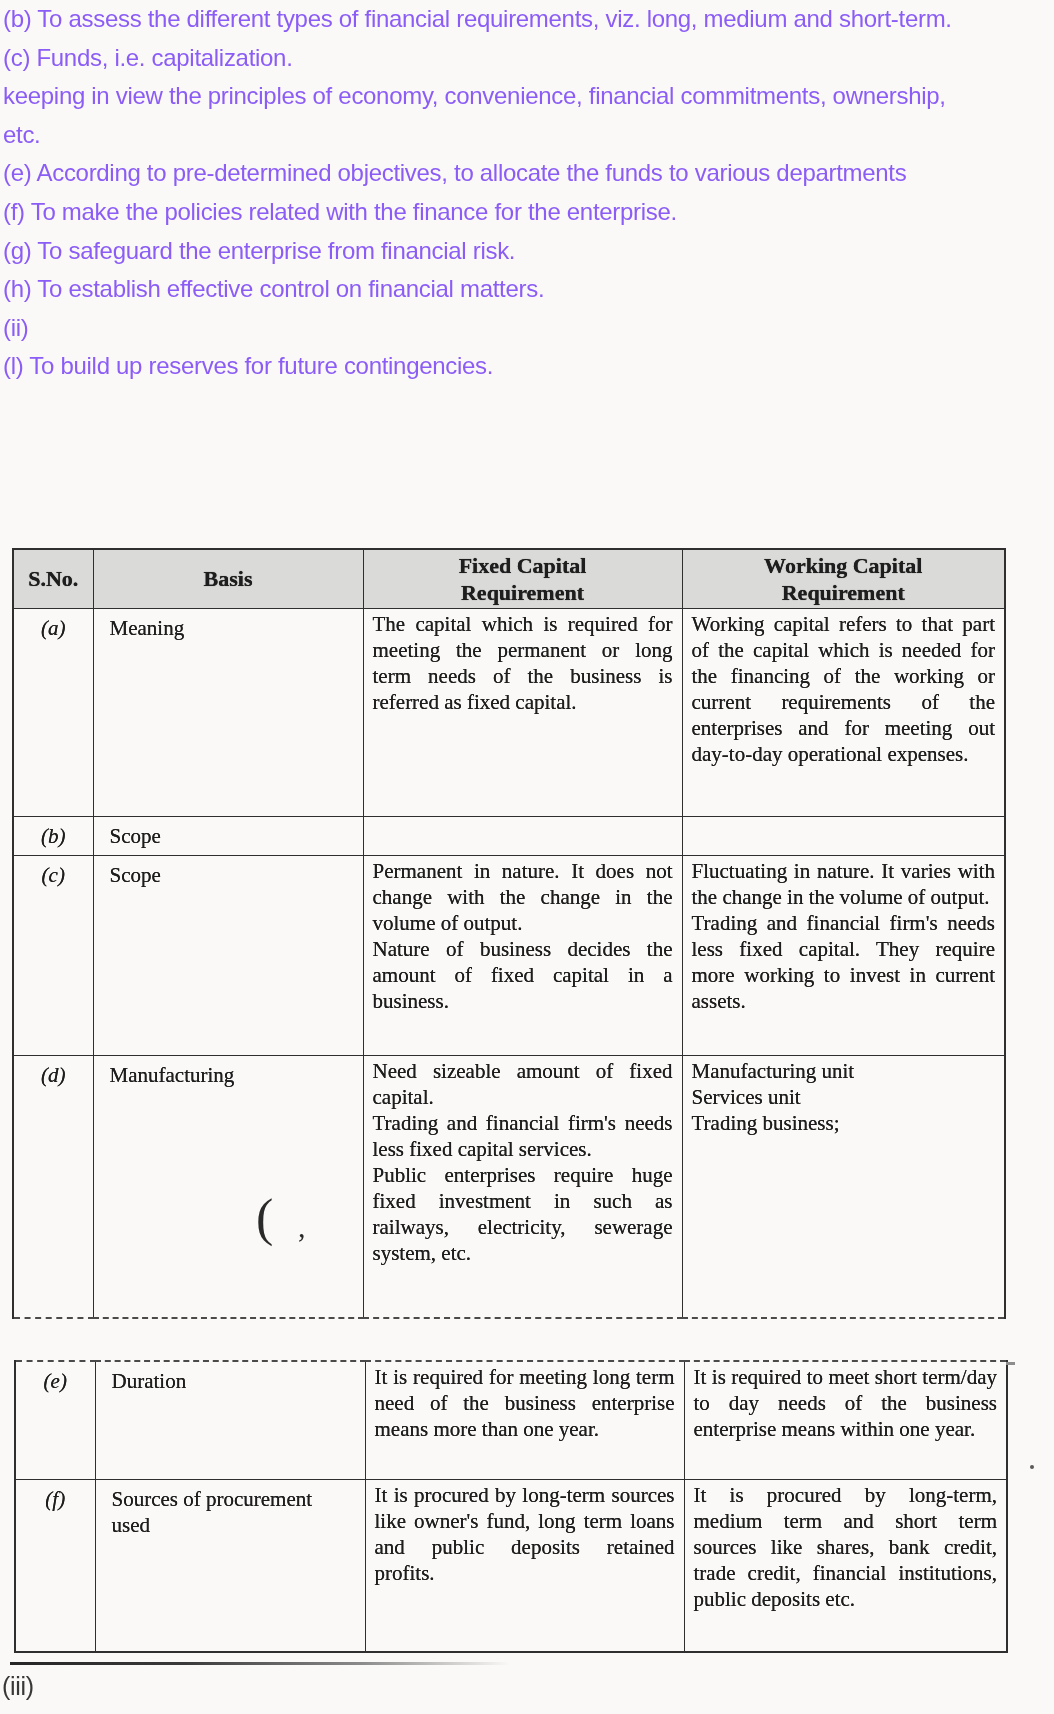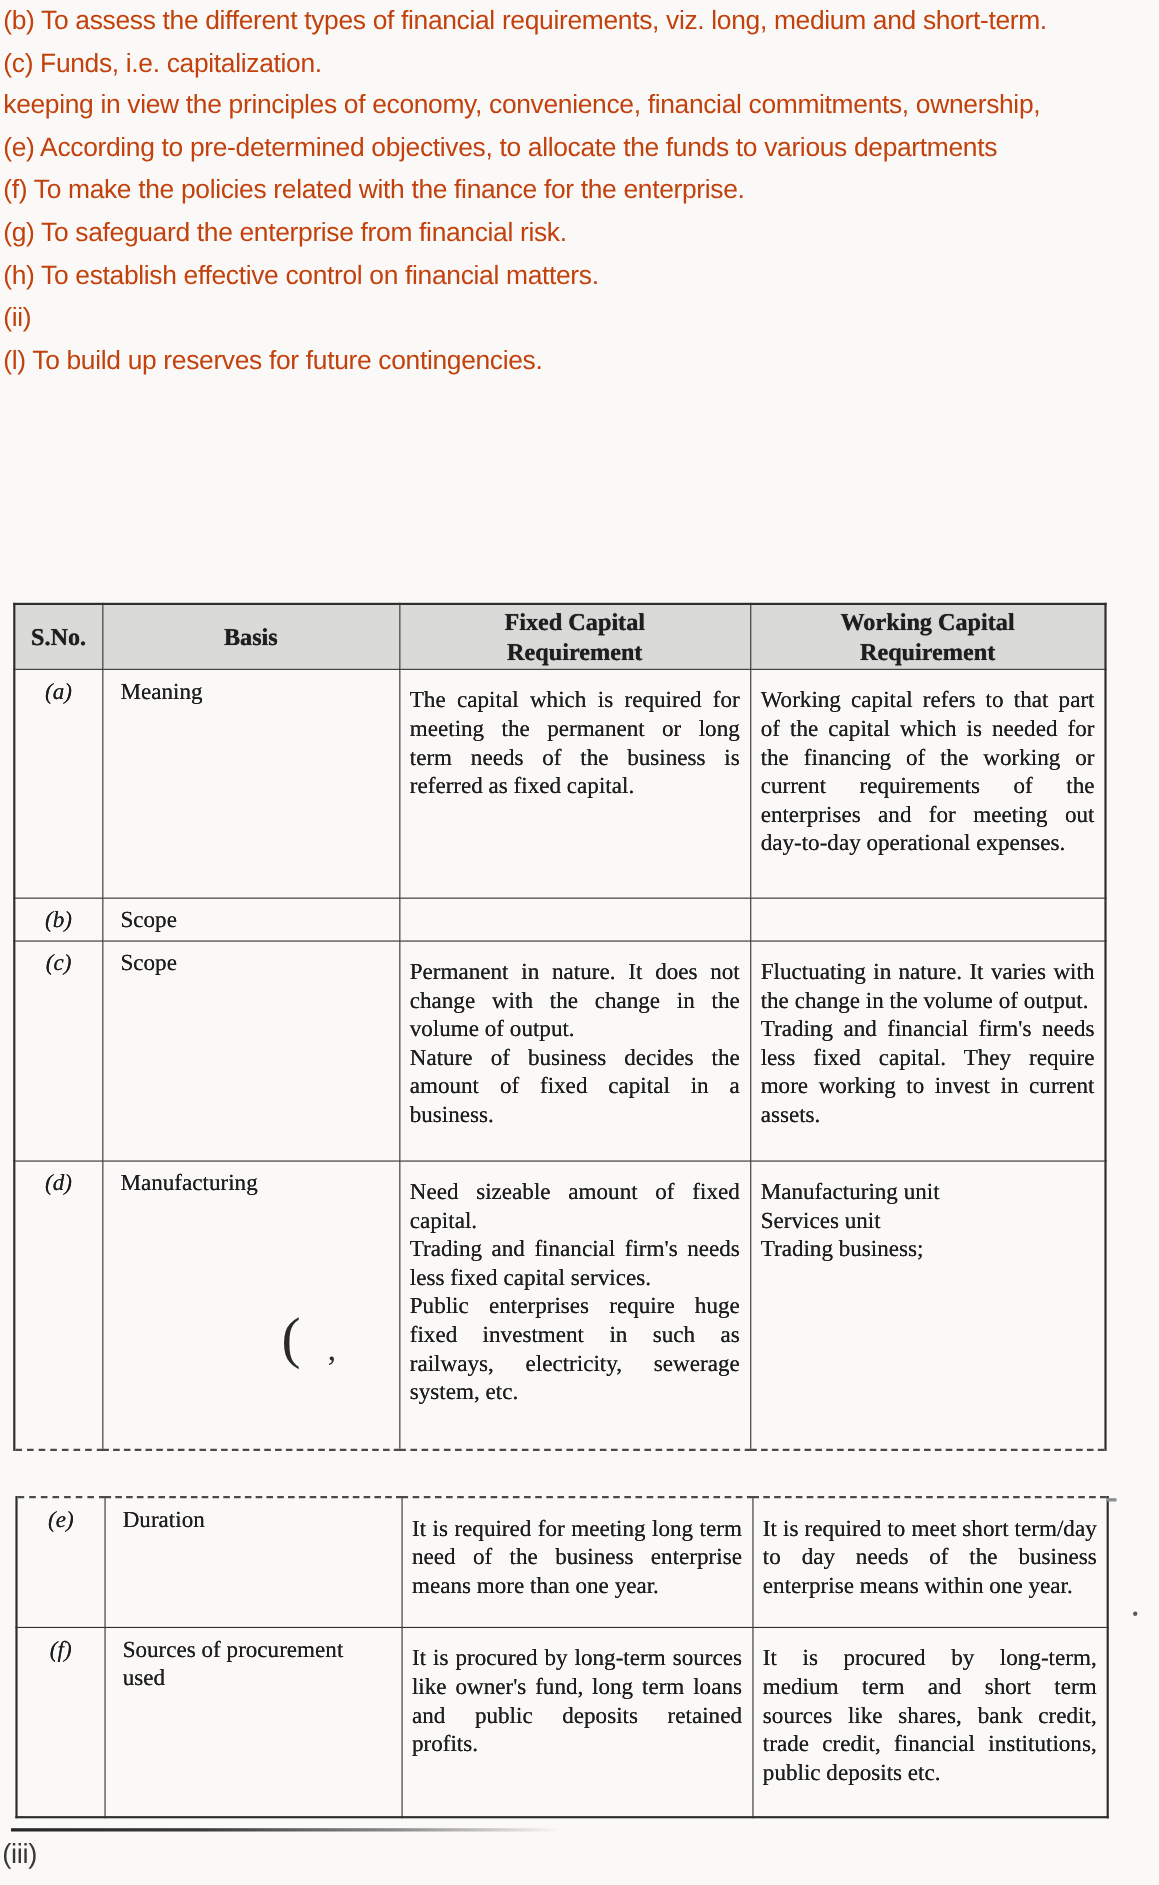--- a/index.html
+++ b/index.html
@@ -5,21 +5,21 @@
   html,body{margin:0;padding:0;}
   body{
     width:1054px;height:1714px;position:relative;
     background:#faf9f7;
     font-family:"Liberation Sans",sans-serif;
     overflow:hidden;
   }
   
   .intro{
     position:absolute;left:3px;top:0;width:1050px;
-    color:#c2410c;
+    color:#8b5cf6;
   }
   .intro-line{
     height:38.6px;line-height:38.6px;
     font-size:24px;letter-spacing:-0.3px;
     white-space:nowrap;
   }
   
   .cmp-table{
     position:absolute;
     border-collapse:collapse;table-layout:fixed;
@@ -47,21 +47,21 @@
   #table1 tr:last-child td{border-bottom:none;}
   #table2{
     left:14px;top:1360px;
     border:2px solid #2f2f2f;
     border-top:2px dashed #4a4a4a;
   }
   #table2 tr:first-child td{border-top:none;}
   td.c-sno{text-align:center;padding:6px 2px;font-style:italic;}
   td.c-basis{padding:6px 45px 6px 16px;text-align:left;}
   td.c-text{
-    padding:14px 9px;
+    padding:2px 9px;
     text-align:justify;
     white-space:pre-line;
   }
   tr.r-h{height:59px;}
   tr.r-a{height:208px;}
   tr.r-b{height:37px;}
   tr.r-c{height:200px;}
   tr.r-d{height:263px;}
   tr.r-e{height:118px;}
   tr.r-f{height:173px;}
@@ -83,20 +83,21 @@
     font-size:25px;color:#383838;letter-spacing:-0.3px;
   }
 </style>
 </head>
 <body>
 
 <div class="intro">
   <div class="intro-line">(b) To assess the different types of financial requirements, viz. long, medium and short-term.</div>
   <div class="intro-line">(c) Funds, i.e. capitalization.</div>
   <div class="intro-line">keeping in view the principles of economy, convenience, financial commitments, ownership,</div>
+  <div class="intro-line">etc.</div>
   <div class="intro-line">(e) According to pre-determined objectives, to allocate the funds to various departments</div>
   <div class="intro-line">(f) To make the policies related with the finance for the enterprise.</div>
   <div class="intro-line">(g) To safeguard the enterprise from financial risk.</div>
   <div class="intro-line">(h) To establish effective control on financial matters.</div>
   <div class="intro-line">(ii)</div>
   <div class="intro-line">(l) To build up reserves for future contingencies.</div>
 </div>
 
 <table id="table1" class="cmp-table">
   <colgroup>

